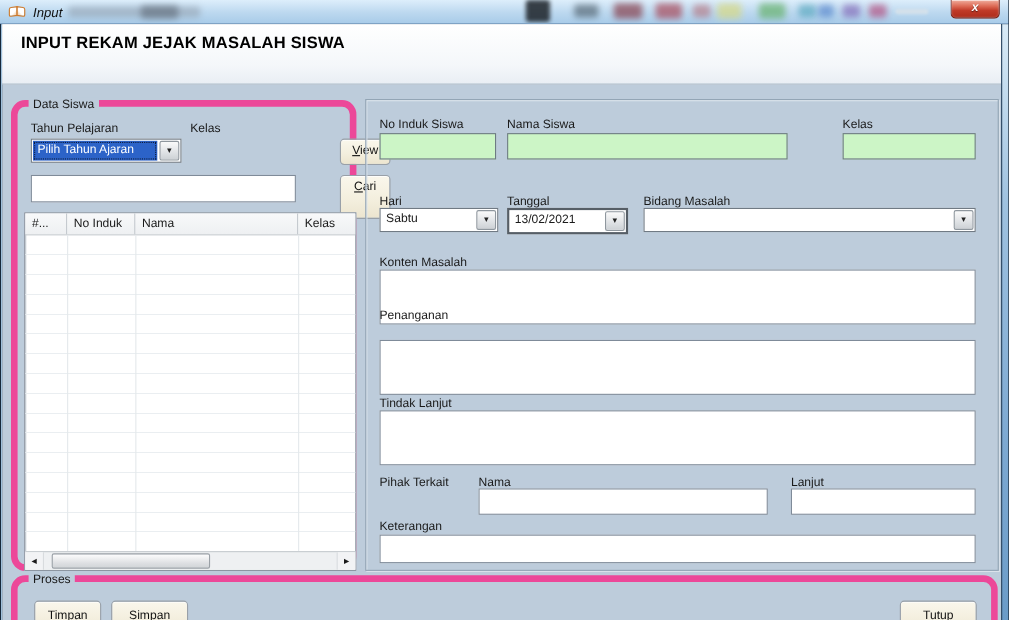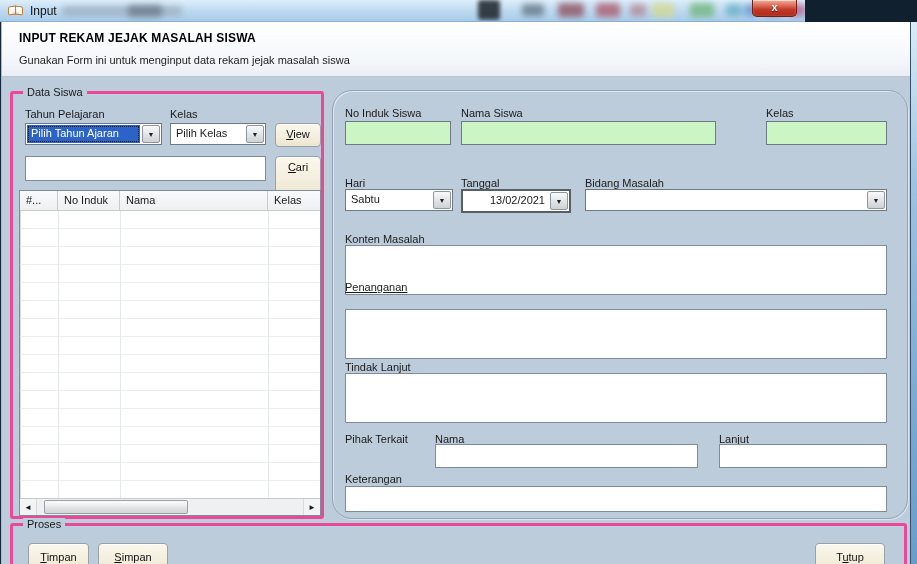--- a/index.html
+++ b/index.html
@@ -3,23 +3,23 @@
 <meta charset="utf-8">
 <style>
   html,body{margin:0;padding:0;background:#10202f;}
   *{box-sizing:border-box;}
   .window{
     position:relative;width:917px;height:564px;overflow:hidden;
     font-family:"Liberation Sans","DejaVu Sans",sans-serif;
     font-size:11px;color:#1a1a1a;background:#10202f;
   }
   
-  .titlebar{position:absolute;left:0;top:0;width:805px;height:22px;
+  .titlebar{position:absolute;left:0;top:0;width:917px;height:22px;
     background:linear-gradient(to bottom,#ddeefb 0%,#bcd8ef 55%,#a9cce9 100%);
-    border-bottom:1px solid #8ab0d4;overflow:hidden;}
+    border-bottom:1px solid #8ab0d4;overflow:hidden;font-style:italic;}
   .titlebar-icon{position:absolute;left:8px;top:4px;width:16px;height:13px;}
   .book-l,.book-r{position:absolute;top:2px;width:8px;height:9px;background:#f8f4ec;border:1px solid #d07a2a;}
   .book-l{left:0;transform:skewY(-8deg);border-radius:2px 0 0 2px;background:linear-gradient(135deg,#fff 60%,#f0c9a0);}
   .book-r{left:7px;transform:skewY(8deg);border-radius:0 2px 2px 0;background:linear-gradient(225deg,#fff 60%,#f0c9a0);}
   .titlebar-title{position:absolute;left:30px;top:4px;font-size:12px;color:#111;}
   .blur-blob{position:absolute;filter:blur(3px);border-radius:3px;}
   .close-btn{position:absolute;right:8px;top:0;width:45px;height:17px;
     background:linear-gradient(to bottom,#f0ad9d 0%,#dd6a55 35%,#c03a28 60%,#ad2b1a 100%);
     border:1px solid #771d10;border-top:none;border-radius:0 0 5px 5px;
     box-shadow:inset 0 1px 0 rgba(255,255,255,.55), inset 0 0 2px rgba(255,255,255,.3);
@@ -29,46 +29,46 @@
   .frame-left{position:absolute;left:0;top:22px;bottom:0;width:2px;
     background:linear-gradient(to right,#16293c 0,#16293c 1px,#9fc0dc 1px);}
   .frame-right{position:absolute;right:0;top:22px;bottom:0;width:7px;
     border-left:1px solid #35506b;
     background:linear-gradient(to bottom,#d9ebf7 0%,#9fc2e0 30%,#7da9d2 70%,#6b9cc8 100%);}
   
   .content{position:absolute;left:2px;top:22px;width:908px;height:542px;background:#bdccdb;}
   .header-band{position:absolute;left:0;top:0;width:100%;height:55px;
     background:linear-gradient(to bottom,#ffffff 0%,#f4f7fa 70%,#e9eef4 100%);
     border-bottom:1px solid #bcc7d2;}
-  .header-title{position:absolute;left:17px;top:9px;font-size:12px;font-weight:bold;letter-spacing:.2px;color:#000;}
+  .header-title{position:absolute;left:17px;top:9px;font-size:15px;font-weight:bold;letter-spacing:.2px;color:#000;}
   .header-sub{position:absolute;left:17px;top:32px;font-size:11px;color:#222;}
   .lbl{position:absolute;white-space:nowrap;color:#1a1a1a;}
   
-  .groupbox{position:absolute;border:3px solid #ec4899;border-radius:3px;}
+  .groupbox{position:absolute;border:6px solid #ec4899;border-radius:13px;}
   .group-label{position:absolute;top:-8px;left:10px;background:#bdccdb;padding:0 4px;white-space:nowrap;}
   
   .panel3d{position:absolute;border:1px solid #93a5b5;box-shadow:inset 1px 1px 0 #dde6ee, 1px 1px 0 rgba(255,255,255,.45);}
   
   .tbox{position:absolute;background:#fff;border:1px solid #7f8b99;padding:2px 4px;font:inherit;color:#1a1a1a;}
   .green{background:#ccf5c6;border-color:#6e7a84;}
   .tarea{position:absolute;background:#fff;border:1px solid #7f8b99;resize:none;font:inherit;padding:2px 4px;}
   .combo{position:absolute;background:#fff;border:1px solid #707a84;display:flex;}
   .combo-value{flex:1;padding:3px 4px 2px 5px;overflow:hidden;white-space:nowrap;}
   .combo-value.sel{background:#2c63c8;color:#fff;outline:1px dotted #0c1b3a;outline-offset:-2px;margin:1px;padding:2px 3px 1px 4px;}
   .combo-btn{width:18px;margin:1px;border:1px solid #8f979e;border-radius:2px;
     background:linear-gradient(to bottom,#fafafa,#dfe2e5 60%,#cdd1d5);
     display:flex;align-items:center;justify-content:center;}
   .combo-btn span{font-size:7px;color:#222;line-height:1;}
   .datectl{position:absolute;background:#fff;border:2px solid #565e66;display:flex;}
   .datectl .combo-value{padding-top:3px;}
   .btn{position:absolute;background:linear-gradient(to bottom,#faf7ec 0%,#f3eedd 60%,#ece5cf 100%);
     border:1px solid #99a0a8;border-radius:4px;text-align:center;color:#111;cursor:default;
     box-shadow:inset 0 1px 0 rgba(255,255,255,.8);}
   .btn .u{text-decoration:underline;}
-  .btn-sm{line-height:21px;}
+  .btn-sm{line-height:21px;margin-left:31px;}
   .btn-lg{line-height:27px;}
   
   .grid{position:absolute;background:#fff;border:1px solid #808b98;box-shadow:inset 1px 1px 0 #d4dae0;display:flex;flex-direction:column;}
   .grid-head{display:flex;height:20px;background:linear-gradient(to bottom,#f8f9fa,#eef0f2);border-bottom:1px solid #c5cacf;}
   .grid-head .hc{padding:3px 0 0 6px;border-right:1px solid #c5cacf;overflow:hidden;white-space:nowrap;}
   .grid-body{position:relative;flex:1;
     background:repeating-linear-gradient(to bottom,transparent 0 17px,#eaeef1 17px 18px);}
   .vline{position:absolute;top:0;bottom:0;width:1px;background:#e4e8ec;}
   .hscroll{height:17px;border-top:1px solid #c5cacf;background:#eef0f2;display:flex;position:relative;}
   .sarrow{width:17px;height:100%;display:flex;align-items:center;justify-content:center;font-size:8px;color:#1a1a1a;background:#f2f3f5;}
@@ -110,42 +110,35 @@
     </div>
   </div>
 
   <div class="frame-left"></div>
   <div class="frame-right"></div>
 
   <div class="content">
 
     <div class="header-band">
       <div class="header-title">INPUT REKAM JEJAK MASALAH SISWA</div>
-      <div class="header-sub">Gunakan Form ini untuk menginput data rekam jejak masalah siswa</div>
     </div>
 
     <div class="groupbox" style="left:8px;top:69px;width:314px;height:428px;">
       <div class="group-label">Data Siswa</div>
 
       <div class="lbl" style="left:12px;top:14px;">Tahun Pelajaran</div>
       <div class="lbl" style="left:157px;top:14px;">Kelas</div>
 
       <div class="combo" style="left:12px;top:29px;width:137px;height:22px;justify-content:flex-end;">
         <div class="combo-value sel">Pilih Tahun Ajaran</div>
         <div class="combo-btn">
             <span>▼</span>
           </div>
       </div>
 
-      <div class="combo" style="left:157px;top:29px;width:96px;height:22px;">
-        <div class="combo-value">Pilih Kelas</div>
-        <div class="combo-btn">
-            <span>▼</span>
-          </div>
-      </div>
 
       <div class="btn btn-sm" style="left:262px;top:29px;width:46px;height:24px;">
         <span></span><span class="u">V</span><span>iew</span>
       </div>
 
       <input class="tbox" style="left: 12px; top: 62px; width: 241px; height: 25px;" value="">
 
       <div class="btn btn-sm" style="left:262px;top:62px;width:46px;height:40px;">
         <span></span><span class="u">C</span><span>ari</span>
       </div>
@@ -163,59 +156,59 @@
           <div class="vline" style="left:248px;"></div>
         </div>
         <div class="hscroll">
           <div class="sarrow left">◄</div>
           <div class="sthumb"></div>
           <div class="sarrow right">►</div>
         </div>
       </div>
     </div>
 
-    <div class="panel3d" style="left:330px;top:68px;width:576px;height:429px;border-radius:20px;">
+    <div class="panel3d" style="left:330px;top:68px;width:576px;height:429px;">
 
       <div class="lbl" style="left:12px;top:16px;">No Induk Siswa</div>
       <div class="lbl" style="left:128px;top:16px;">Nama Siswa</div>
       <div class="lbl" style="left:433px;top:16px;">Kelas</div>
 
       <input class="tbox green" style="left: 12px; top: 30px; width: 106px; height: 24px;" value="">
       <input class="tbox green" style="left: 128px; top: 30px; width: 255px; height: 24px;" value="">
       <input class="tbox green" style="left: 433px; top: 30px; width: 121px; height: 24px;" value="">
 
       <div class="lbl" style="left:12px;top:86px;">Hari</div>
       <div class="lbl" style="left:128px;top:86px;">Tanggal</div>
       <div class="lbl" style="left:252px;top:86px;">Bidang Masalah</div>
 
       <div class="combo" style="left:12px;top:98px;width:108px;height:22px;">
         <div class="combo-value">Sabtu</div>
         <div class="combo-btn">
             <span>▼</span>
           </div>
       </div>
 
-      <div class="datectl" style="left:128px;top:98px;width:110px;height:24px;text-align:right;">
+      <div class="datectl" style="left:128px;top:98px;width:110px;height:24px;">
         <div class="combo-value">13/02/2021</div>
         <div class="combo-btn">
             <span>▼</span>
           </div>
       </div>
 
       <div class="combo" style="left:252px;top:98px;width:302px;height:22px;">
         <div class="combo-value"></div>
         <div class="combo-btn">
             <span>▼</span>
           </div>
       </div>
 
       <div class="lbl" style="left:12px;top:142px;">Konten Masalah</div>
       <textarea class="tarea" style="left: 12px; top: 154px; width: 542px; height: 50px;"></textarea>
 
-      <div class="lbl" style="left:12px;top:190px;text-decoration:underline;">Penanganan</div>
+      <div class="lbl" style="left:12px;top:190px;">Penanganan</div>
       <textarea class="tarea" style="left: 12px; top: 218px; width: 542px; height: 50px;"></textarea>
 
       <div class="lbl" style="left:12px;top:270px;">Tindak Lanjut</div>
       <textarea class="tarea" style="left: 12px; top: 282px; width: 542px; height: 50px;"></textarea>
 
       <div class="lbl" style="left:12px;top:342px;">Pihak Terkait</div>
       <div class="lbl" style="left:102px;top:342px;">Nama</div>
       <input class="tbox" style="left: 102px; top: 353px; width: 263px; height: 24px;" value="">
       <div class="lbl" style="left:386px;top:342px;">Lanjut</div>
       <input class="tbox" style="left: 386px; top: 353px; width: 168px; height: 24px;" value="">

